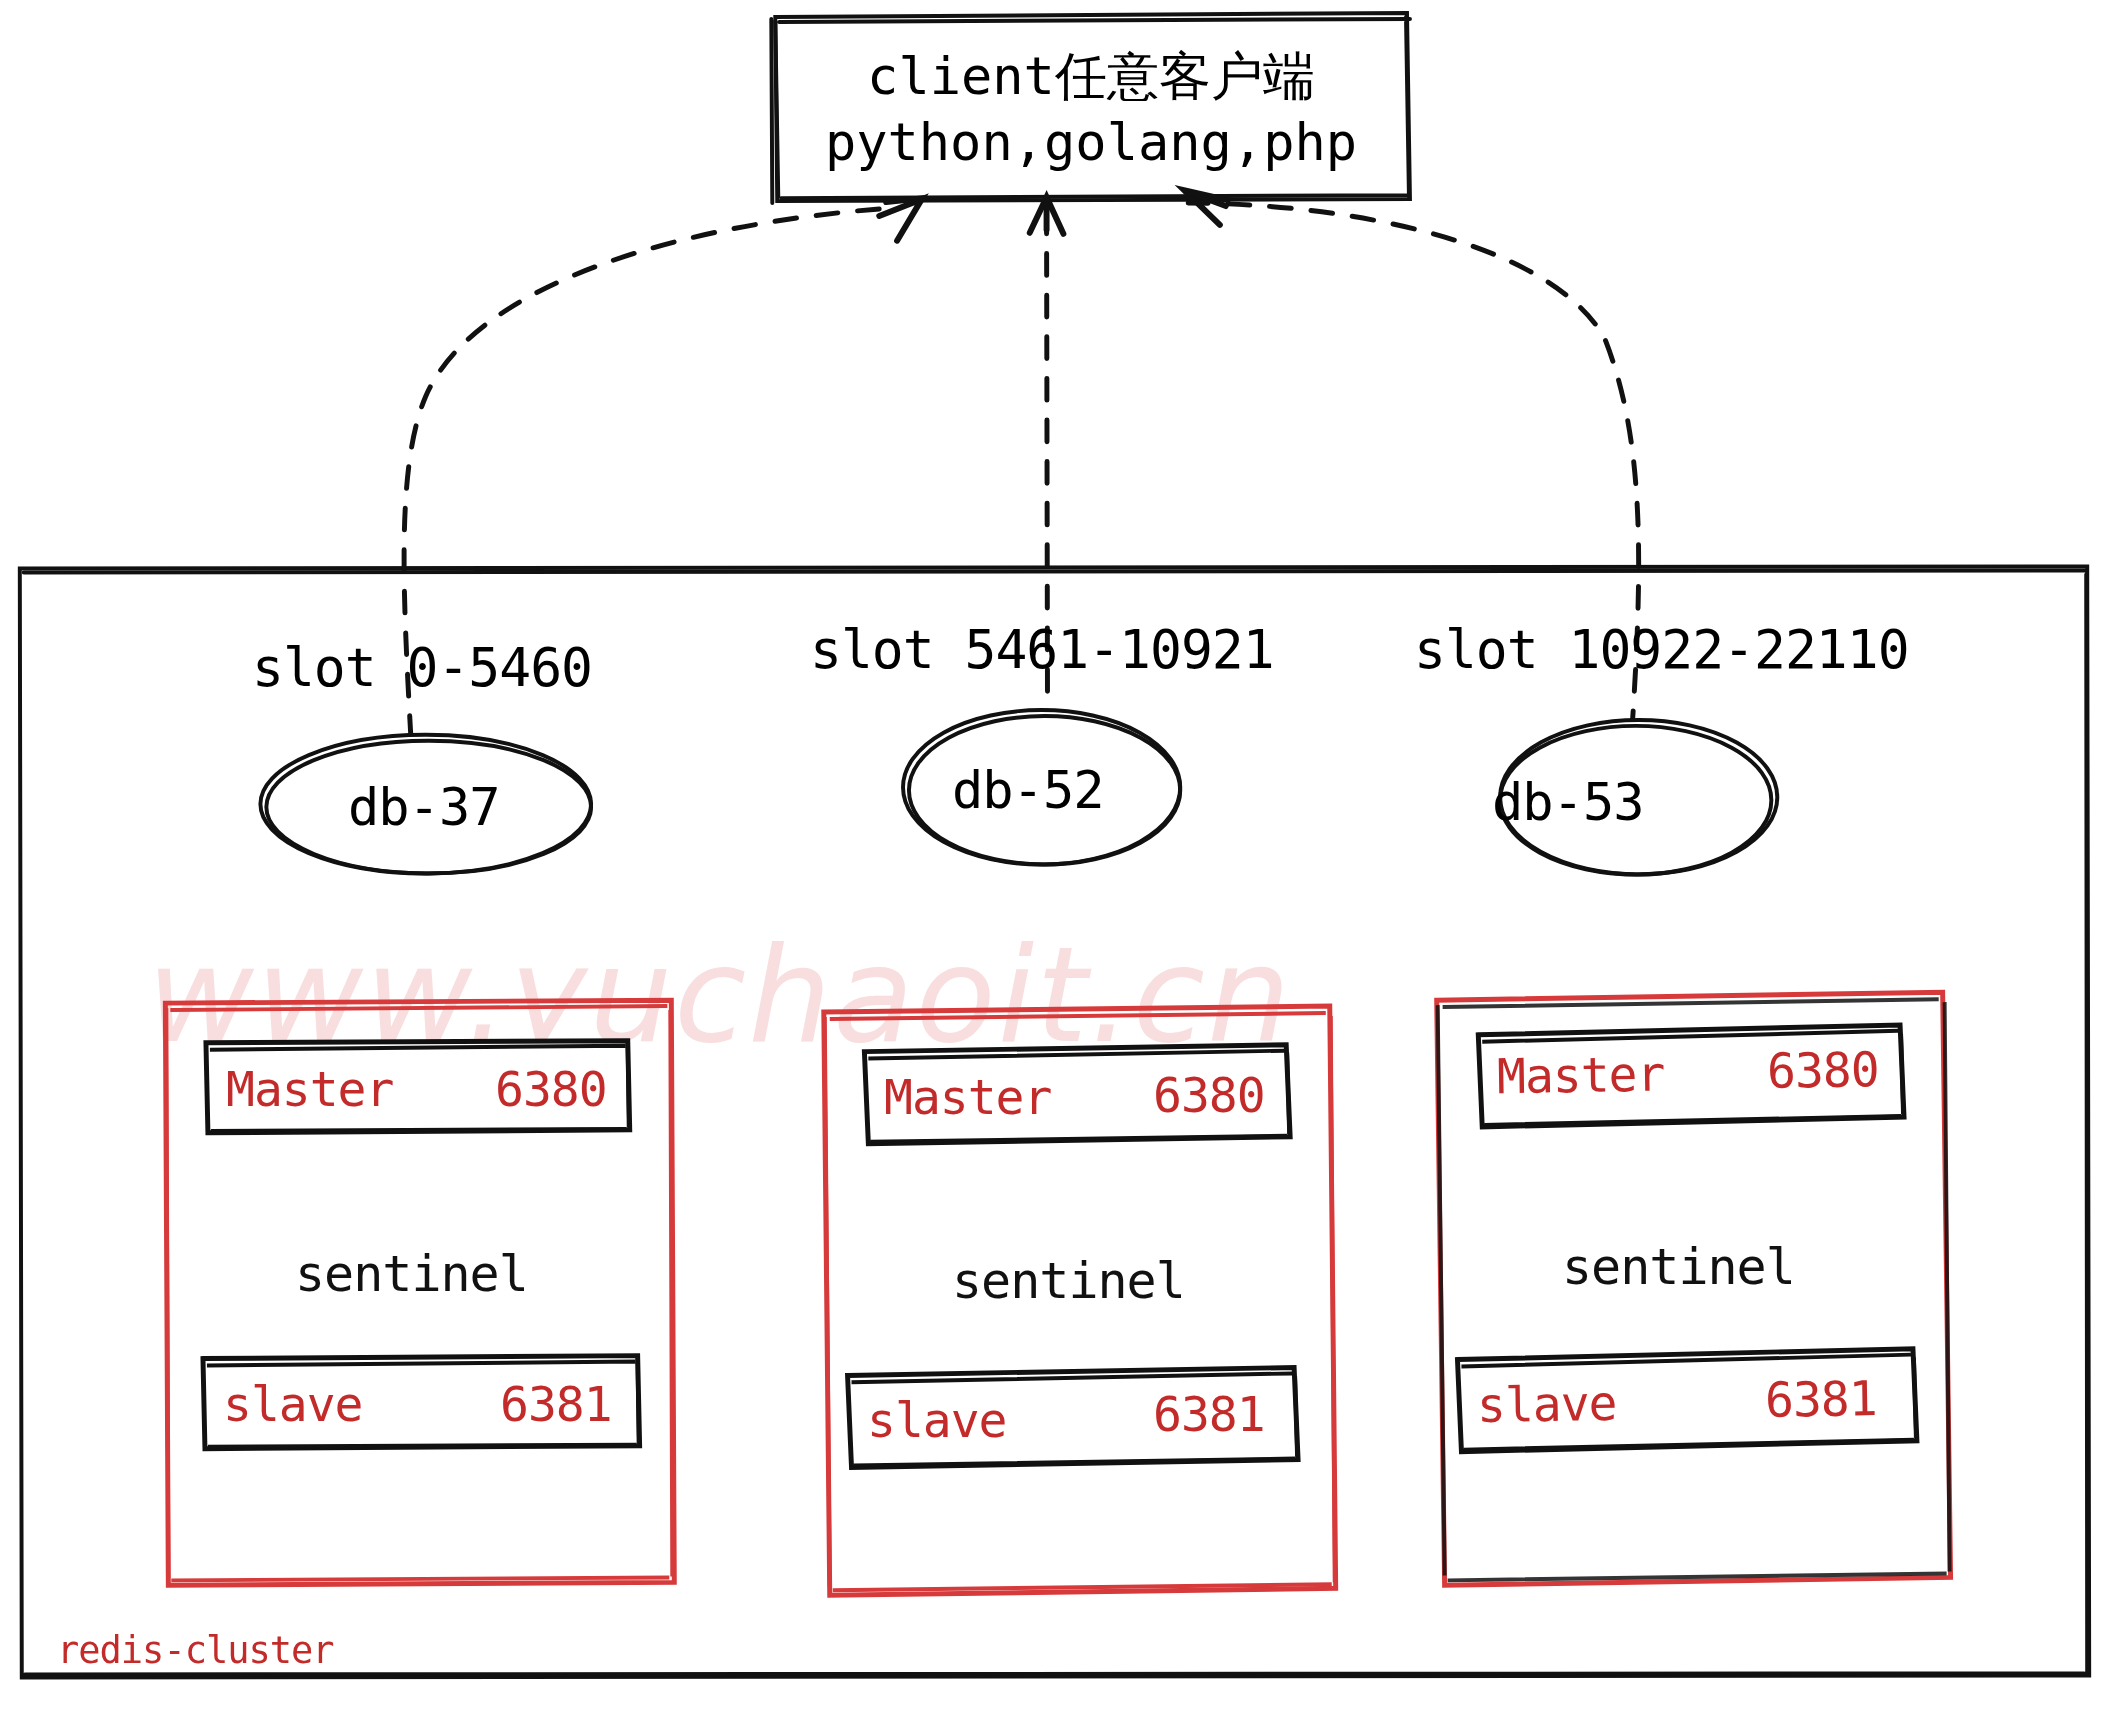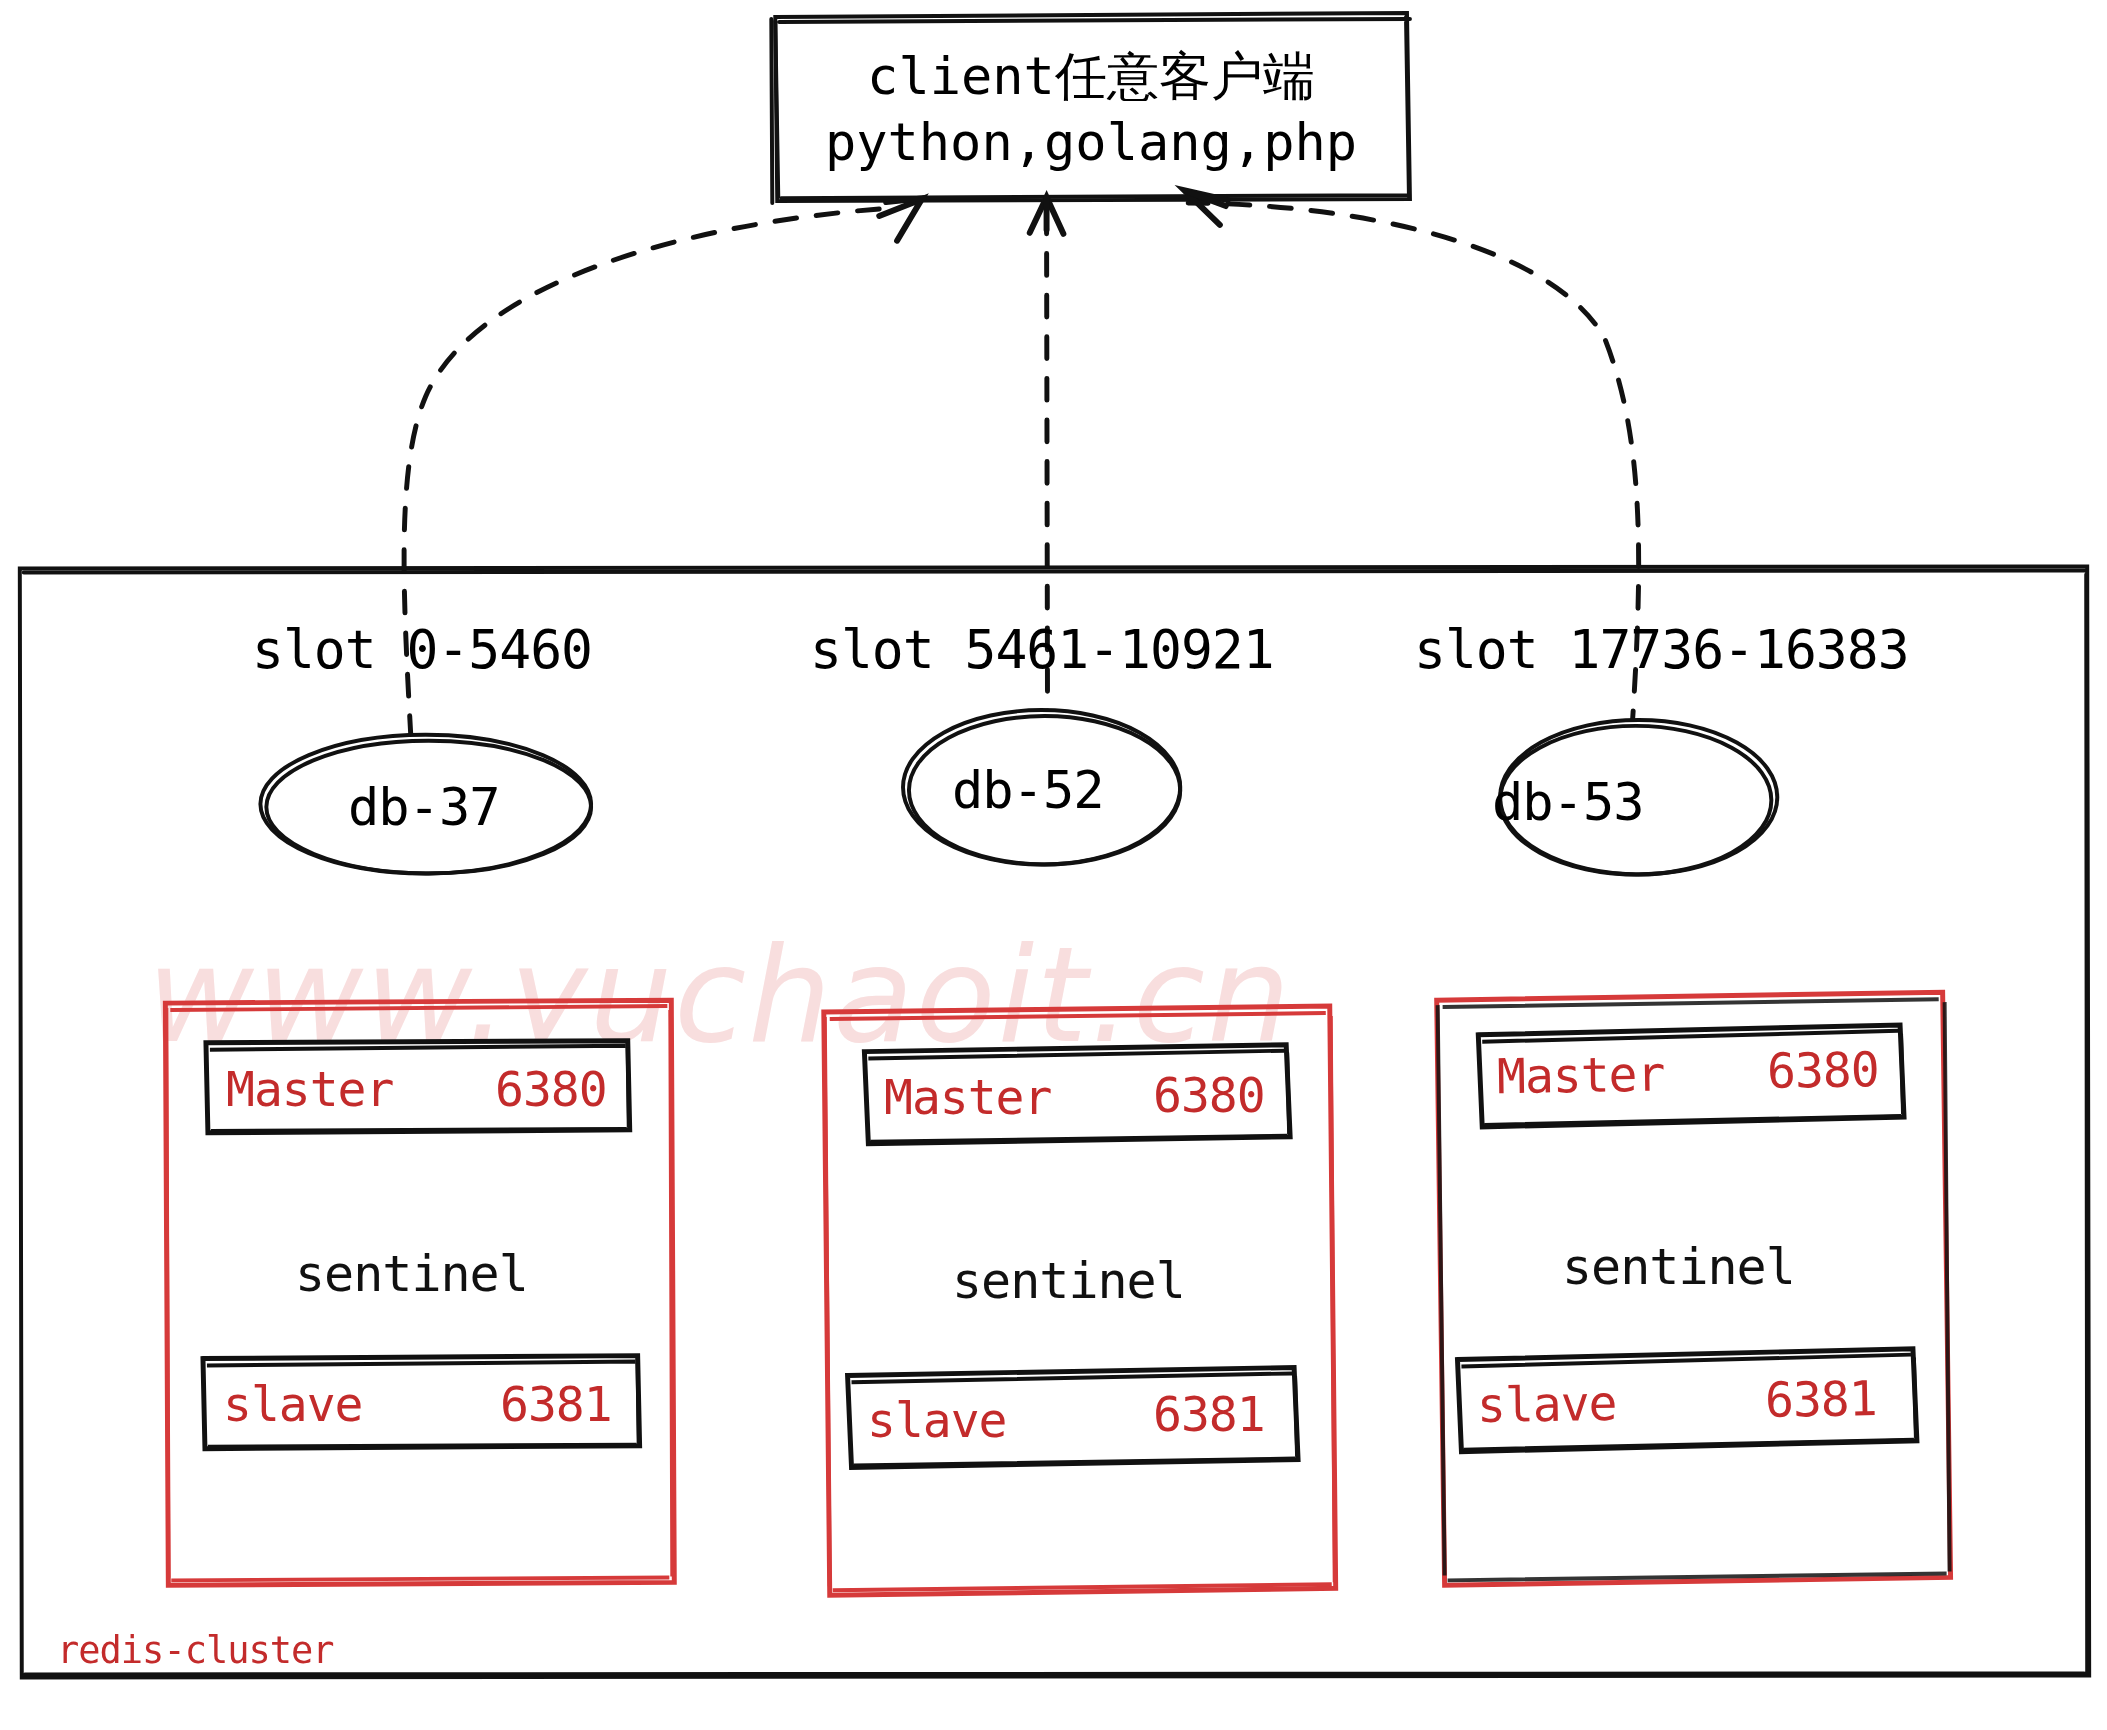--- a/index.html
+++ b/index.html
@@ -193,23 +193,23 @@
       <path d="M1476,1380 L1930,1368 M1933,1371 L1935,1452 M1933,1454 L1478,1464" fill="none" stroke="#111" stroke-width="4"></path>
     </g>
 
   </svg>
 
   <div id="client-box">
     <div class="line1">client任意客户端</div>
     <div class="line2">python,golang,php</div>
   </div>
 
-  <div class="txt slot-label" style="left:252px; top:619px;">slot 0-5460</div>
+  <div class="txt slot-label" style="left:252px; top:637px;">slot 0-5460</div>
   <div class="txt slot-label" style="left:810px; top:619px;">slot 5461-10921</div>
-  <div class="txt slot-label" style="left:1414px; top:619px;">slot 17736-16383</div>
+  <div class="txt slot-label" style="left:1414px; top:619px;">slot 10922-22110</div>
 
   <div class="txt db-label" style="left:348px; top:777px;">db-37</div>
   <div class="txt db-label" style="left:952px; top:760px;">db-52</div>
   <div class="txt db-label" style="left:1492px; top:772px;">db-53</div>
 
   <div class="txt node-name" style="left:226px; top:1061px;">Master</div>
   <div class="txt node-port" style="left:495px; top:1061px;">6380</div>
   <div class="txt sentinel-label" style="left:295px; top:1245px;">sentinel</div>
   <div class="txt node-name" style="left:223px; top:1376px;">slave</div>
   <div class="txt node-port" style="left:500px; top:1376px;">6381</div>

